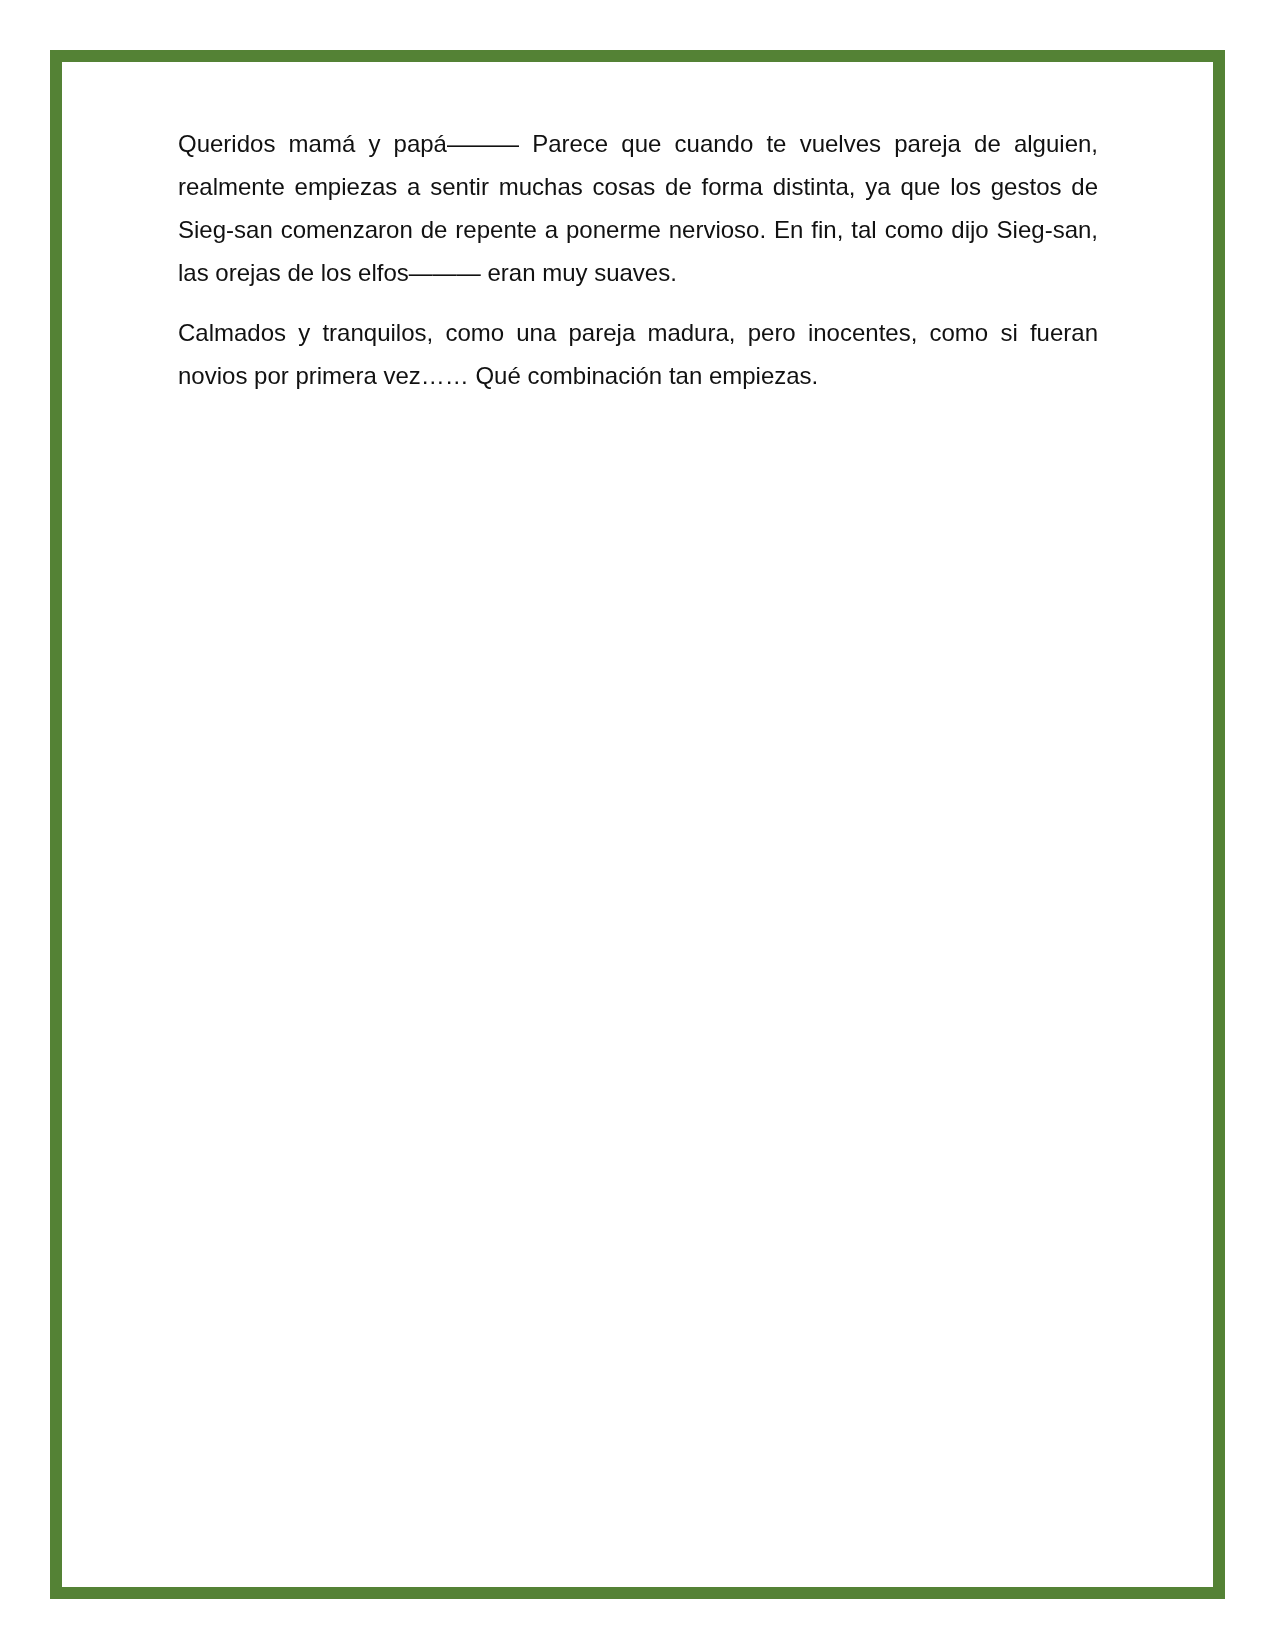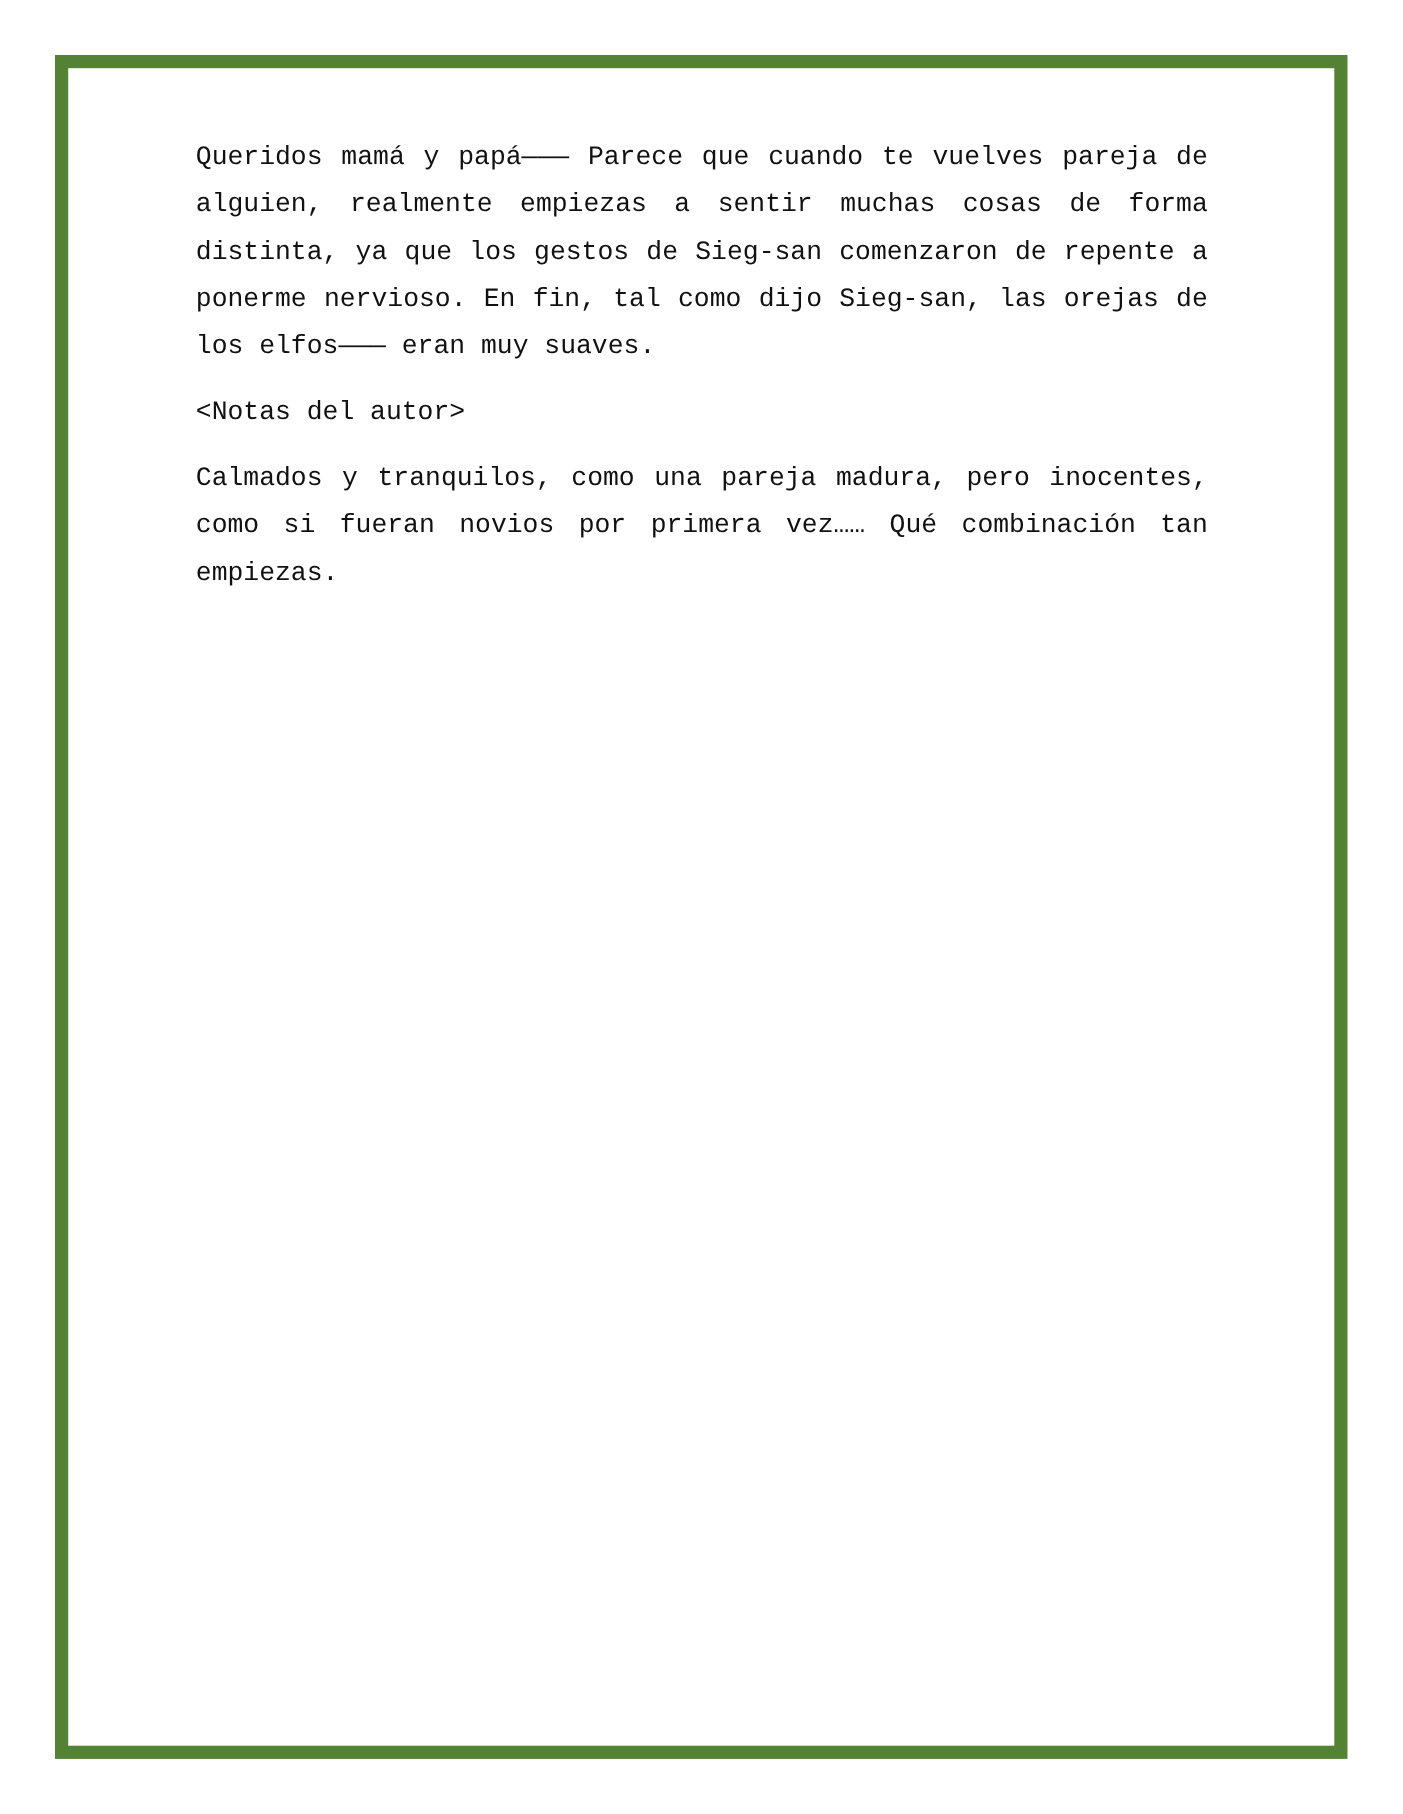--- a/index.html
+++ b/index.html
@@ -21,32 +21,31 @@
       height: 1549px;
       box-sizing: border-box;
       border: 12px solid #548235;
       background: #ffffff;
     }
     .content {
       position: absolute;
       left: 178px;
       top: 122px;
       width: 920px;
-      font-family: Liberation Mono, monospace;
+      font-family: Liberation Sans, sans-serif;
       font-size: 24px;
       line-height: 43px;
       color: #111111;
     }
     .content p {
       margin: 0 0 17px 0;
       text-align: justify;
     }
   </style>
 </head>
 <body>
 
 <div class="page-border"></div>
 
 <div class="content">
   <p>Queridos mamá y papá——— Parece que cuando te vuelves pareja de alguien, realmente empiezas a sentir muchas cosas de forma distinta, ya que los gestos de Sieg-san comenzaron de repente a ponerme nervioso. En fin, tal como dijo Sieg-san, las orejas de los elfos——— eran muy suaves.</p>
-  <p>&lt;Notas del autor&gt;</p>
   <p>Calmados y tranquilos, como una pareja madura, pero inocentes, como si fueran novios por primera vez…… Qué combinación tan empiezas.</p>
 </div>
 
 </body></html>

